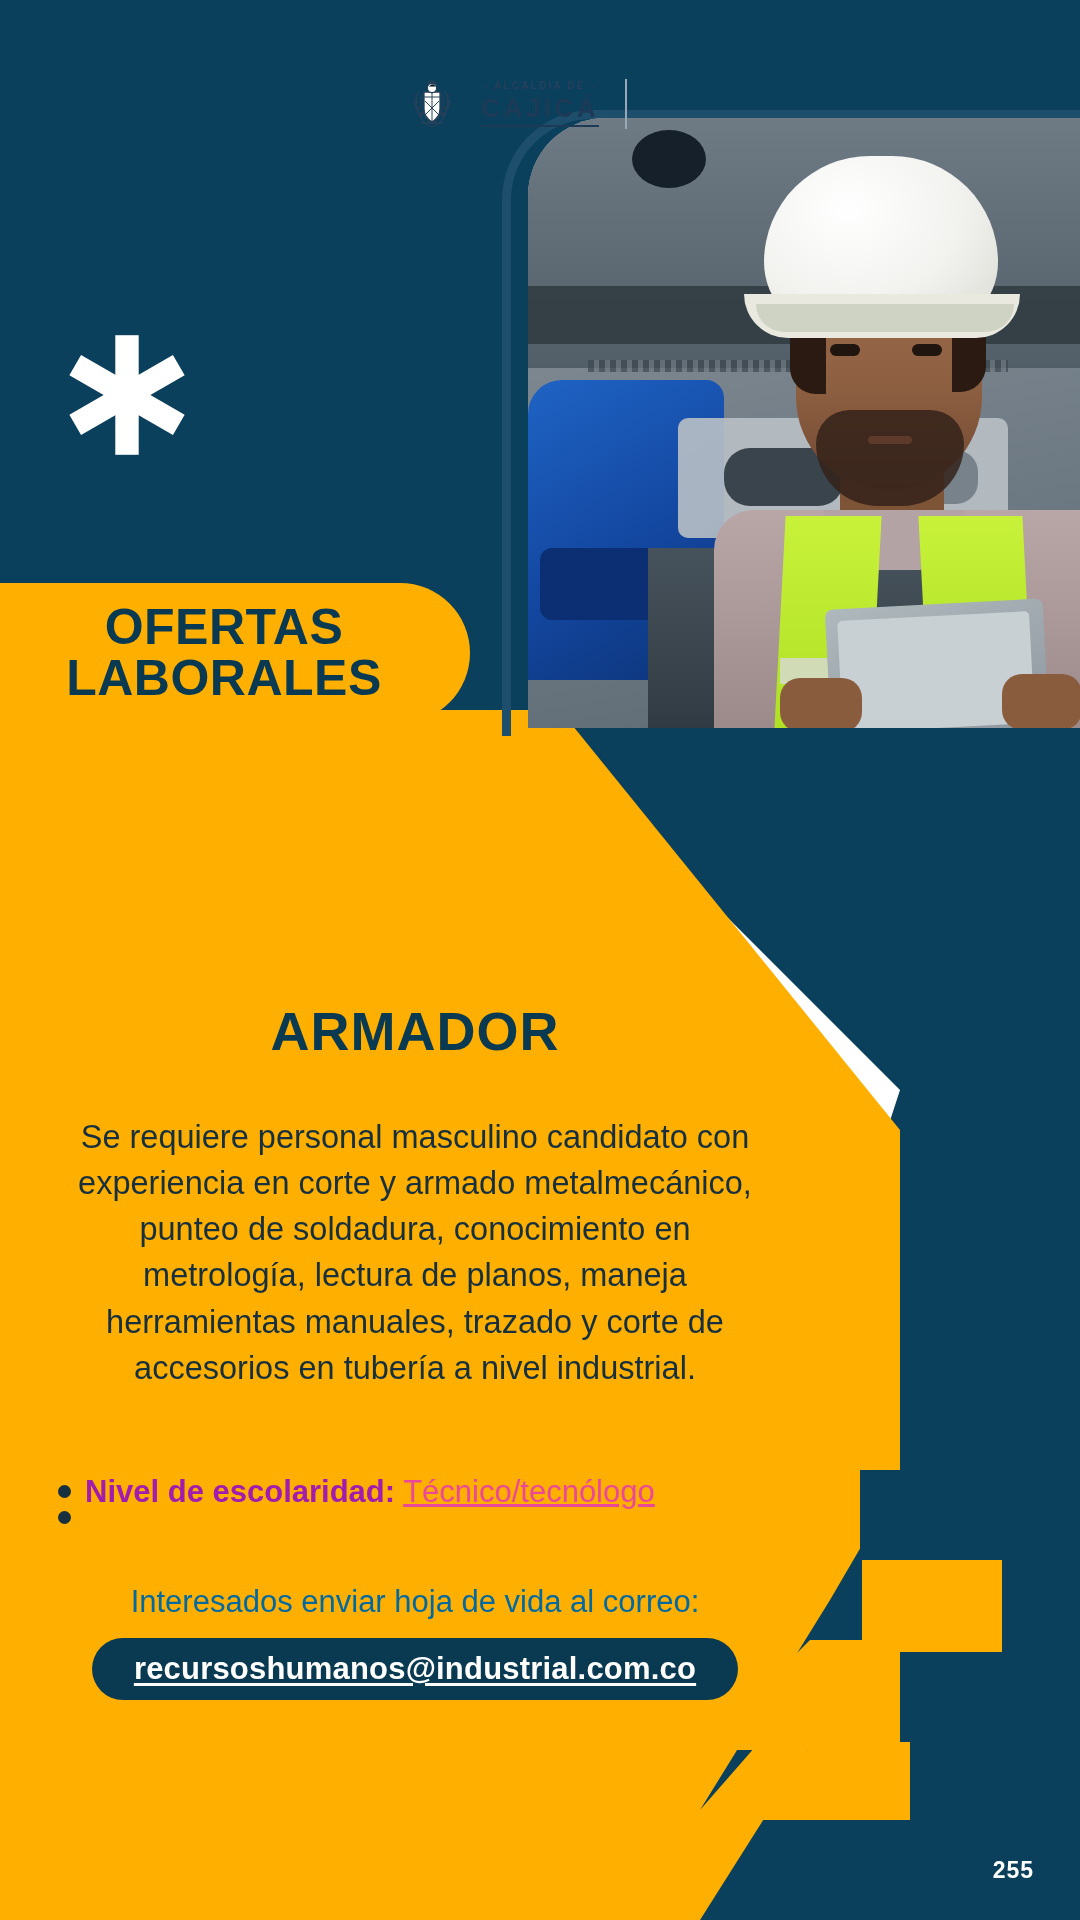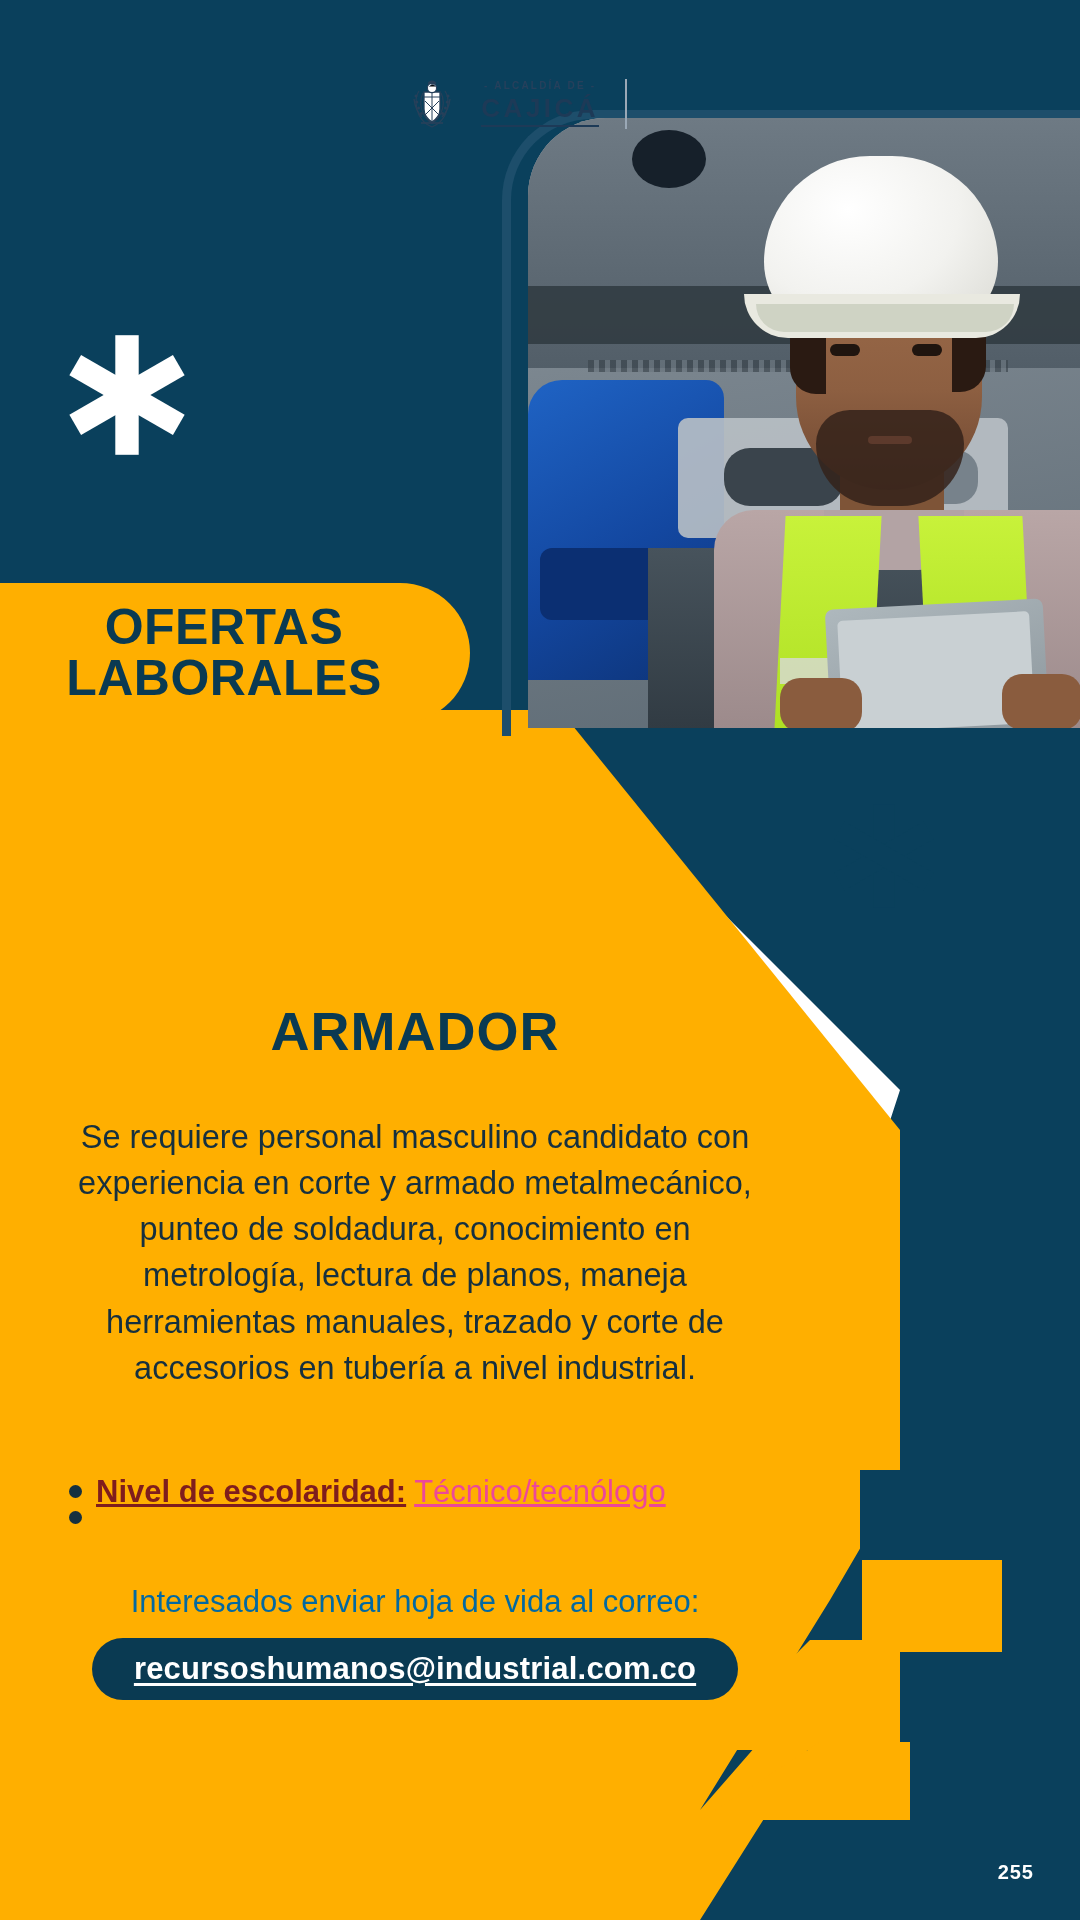--- a/index.html
+++ b/index.html
@@ -240,62 +240,62 @@
   .badge-text{
     color:#0a3a52;font-weight:700;font-size:50px;line-height:1.02;
     text-align:center;letter-spacing:0.5px;
     padding-right:22px;
   }
 
   
   .content{
     position:absolute;left:0;top:1000px;width:830px;
     z-index:38;
-    padding:0 55px;
+    padding:0 44px;
     box-sizing:border-box;
   }
   .job-title{
     text-align:center;color:#0a3a52;font-weight:700;
     font-size:54px;letter-spacing:1px;margin:0 0 52px 0;
   }
   .job-desc{
     text-align:center;color:#16303f;font-size:32.5px;line-height:1.42;
     margin:0 0 78px 0;font-weight:400;
     padding:0 14px;
   }
   .bullets{list-style:none;margin:0 0 56px 0;padding:0 0 0 14px;}
   .bullets li{
     color:#16303f;font-size:31px;line-height:1.5;
     display:flex;align-items:baseline;gap:14px;
   }
   .bullets li .dot{
     width:13px;height:13px;background:#16303f;border-radius:50%;
     flex:0 0 auto;transform:translateY(-4px);
   }
-  .bullets li .lbl{font-weight:700;color:#7f1d1d;text-decoration:underline;}
+  .bullets li .lbl{font-weight:700;color:#a21caf;}
   .bullets li .val{font-weight:400;color:#ec4899;margin-left:8px;text-decoration:underline;}
 
   .cta{
     text-align:center;color:#0369a1;font-size:31px;margin:0 0 18px 0;
     font-weight:400;
   }
   .email-pill{
     margin:0 auto;width:fit-content;
     background:#0a3a52;color:#ffffff;
     border-radius:40px;
     padding:13px 42px;
     font-size:31px;font-weight:700;
     text-decoration:underline;
     text-underline-offset:4px;
     letter-spacing:0.2px;
   }
 
   .page-num{
     position:absolute;right:46px;bottom:36px;z-index:60;
-    color:#ffffff;font-size:20px;font-weight:700;letter-spacing:1px;
+    color:#ffffff;font-size:23px;font-weight:700;letter-spacing:1px;
   }
 </style>
 </head>
 <body>
 
 <div class="poster">
 
   <div class="bg-layer">
     <div class="navy-top-2"></div>
     <div class="navy-wedge"></div>

